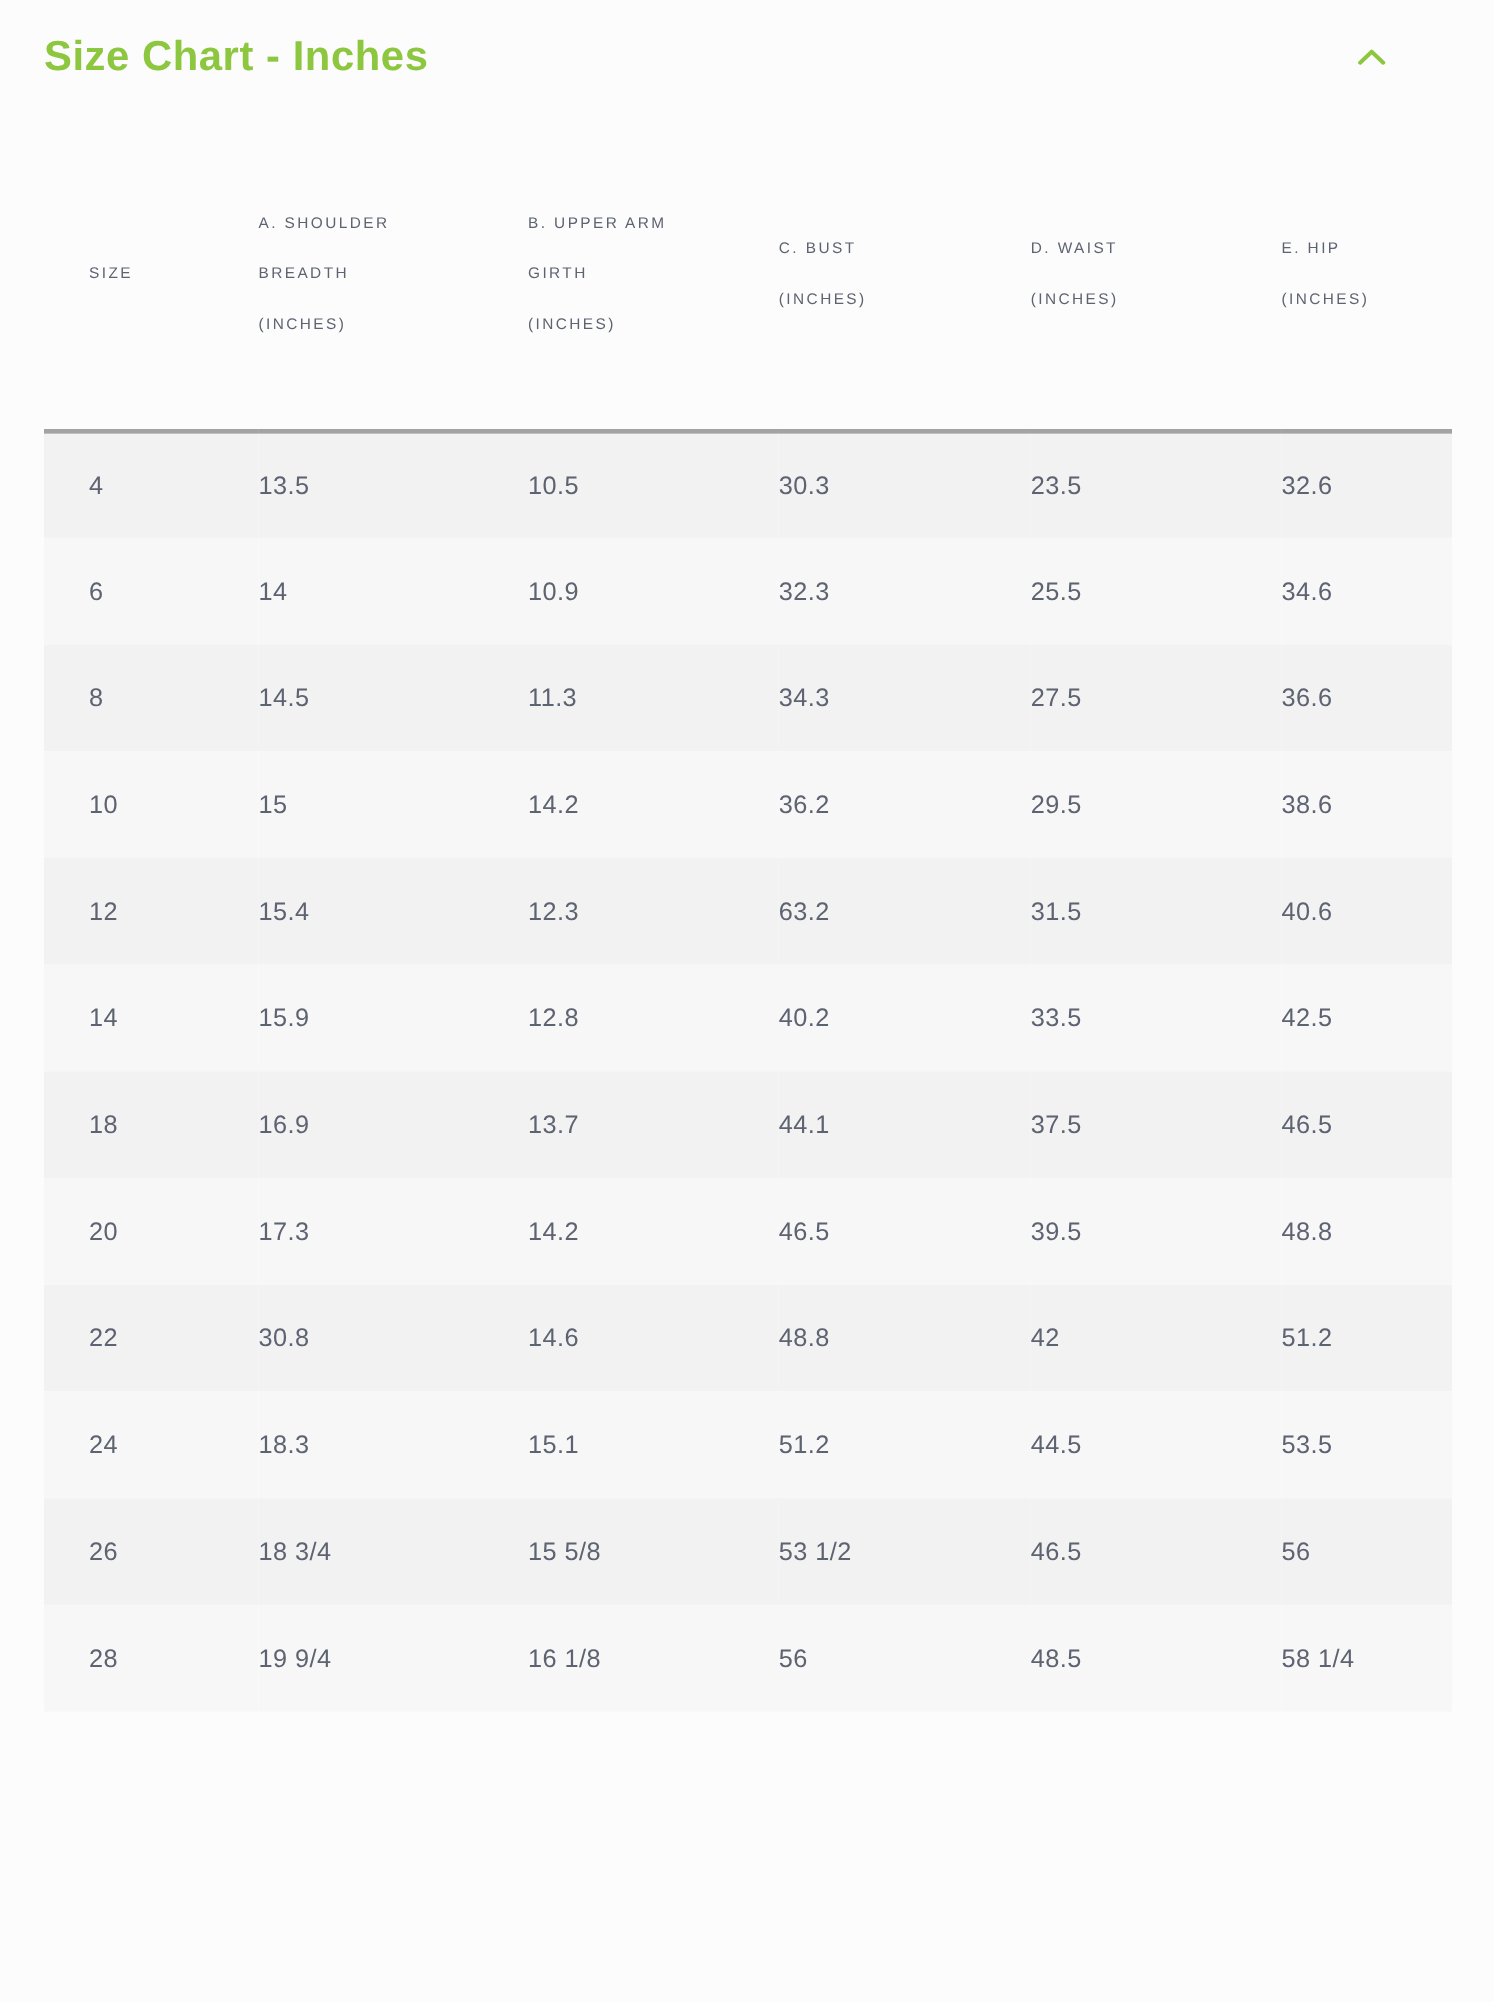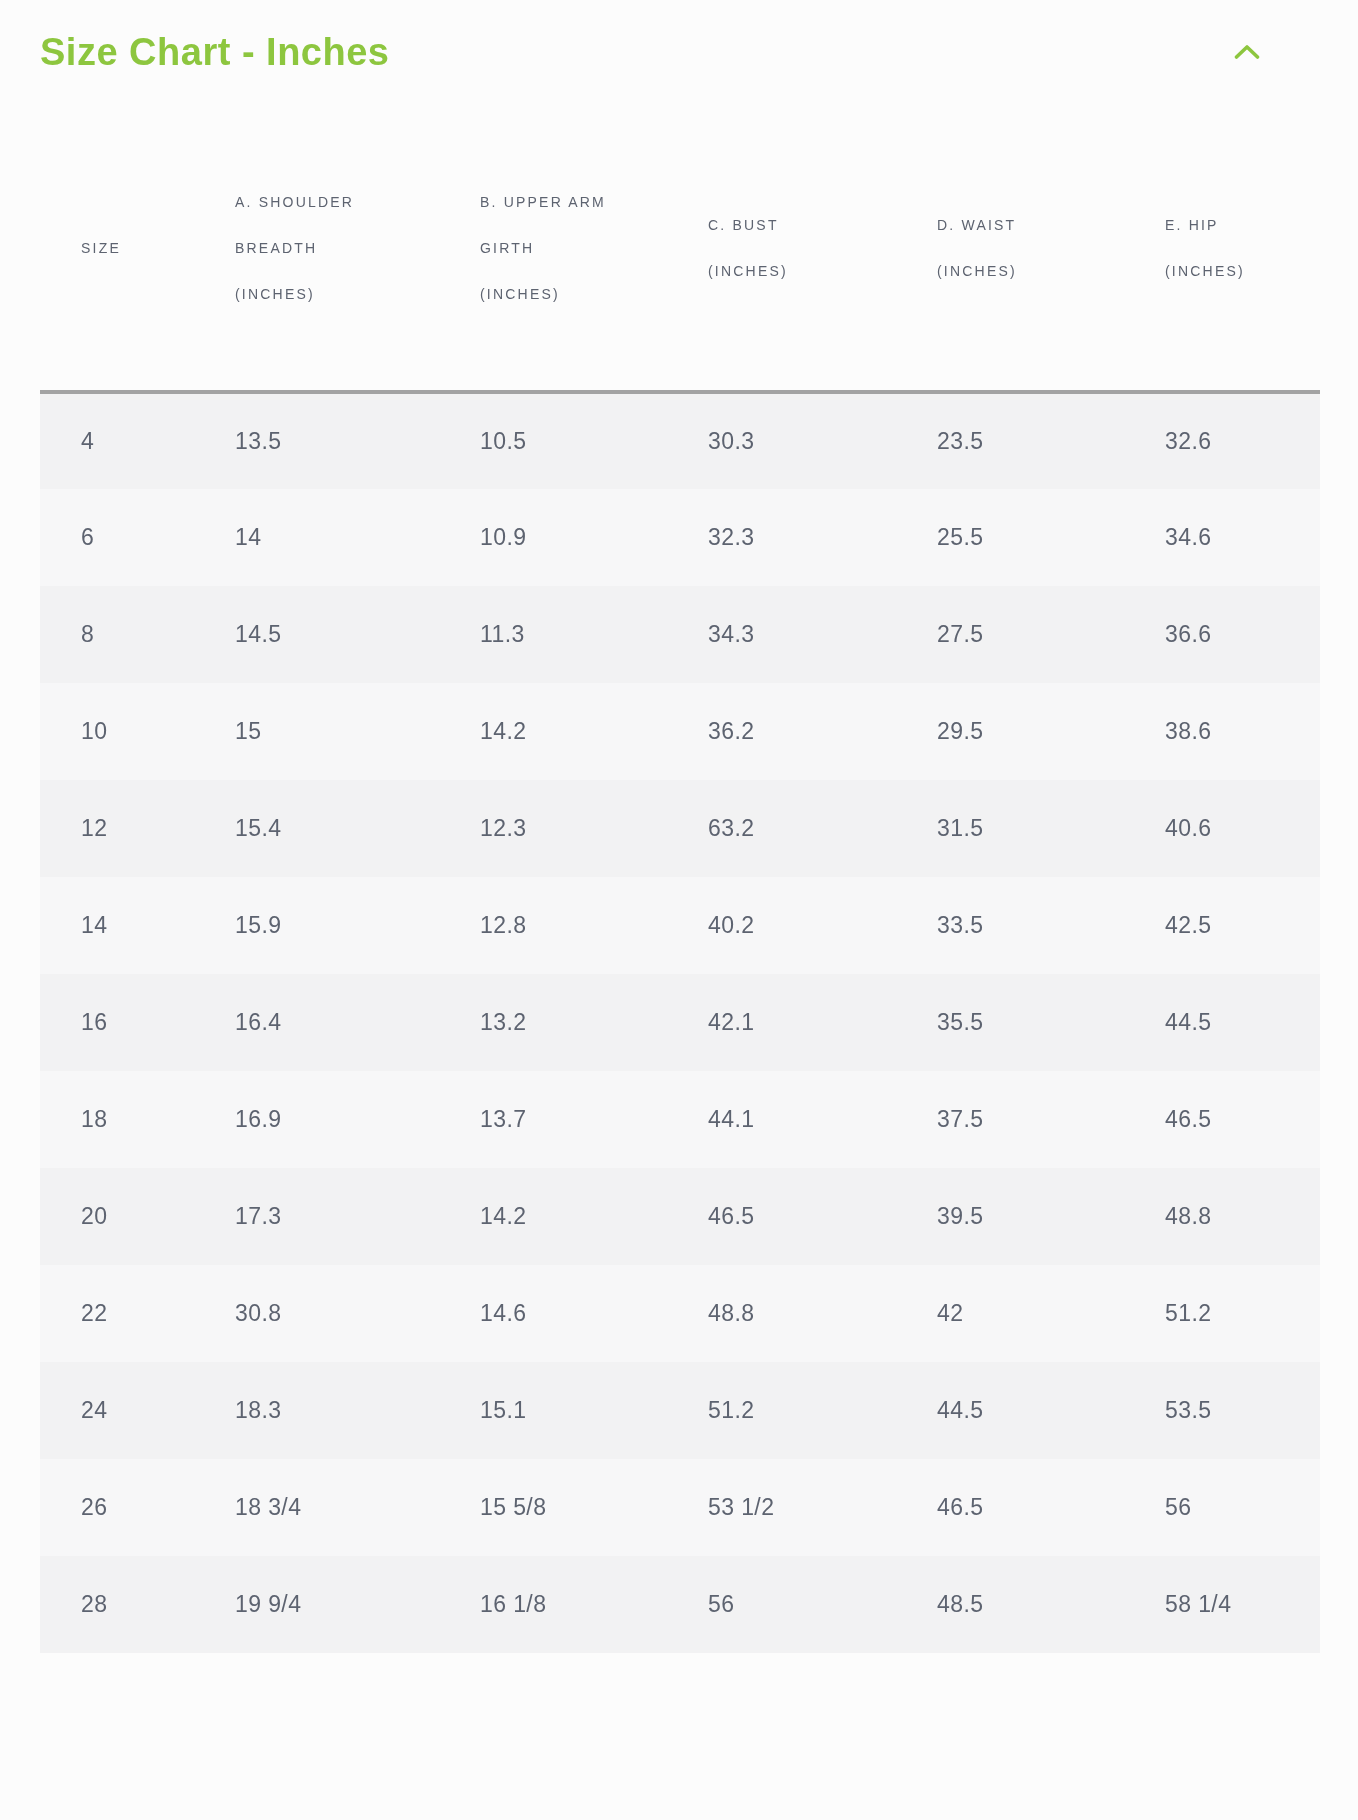--- a/index.html
+++ b/index.html
@@ -160,28 +160,20 @@
         </tr>
         <tr>
           <td>14</td>
           <td>15.9</td>
           <td>12.8</td>
           <td>40.2</td>
           <td>33.5</td>
           <td>42.5</td>
         </tr>
         <tr>
-          <td>16</td>
-          <td>16.4</td>
-          <td>13.2</td>
-          <td>42.1</td>
-          <td>35.5</td>
-          <td>44.5</td>
-        </tr>
-        <tr>
           <td>18</td>
           <td>16.9</td>
           <td>13.7</td>
           <td>44.1</td>
           <td>37.5</td>
           <td>46.5</td>
         </tr>
         <tr>
           <td>20</td>
           <td>17.3</td>

